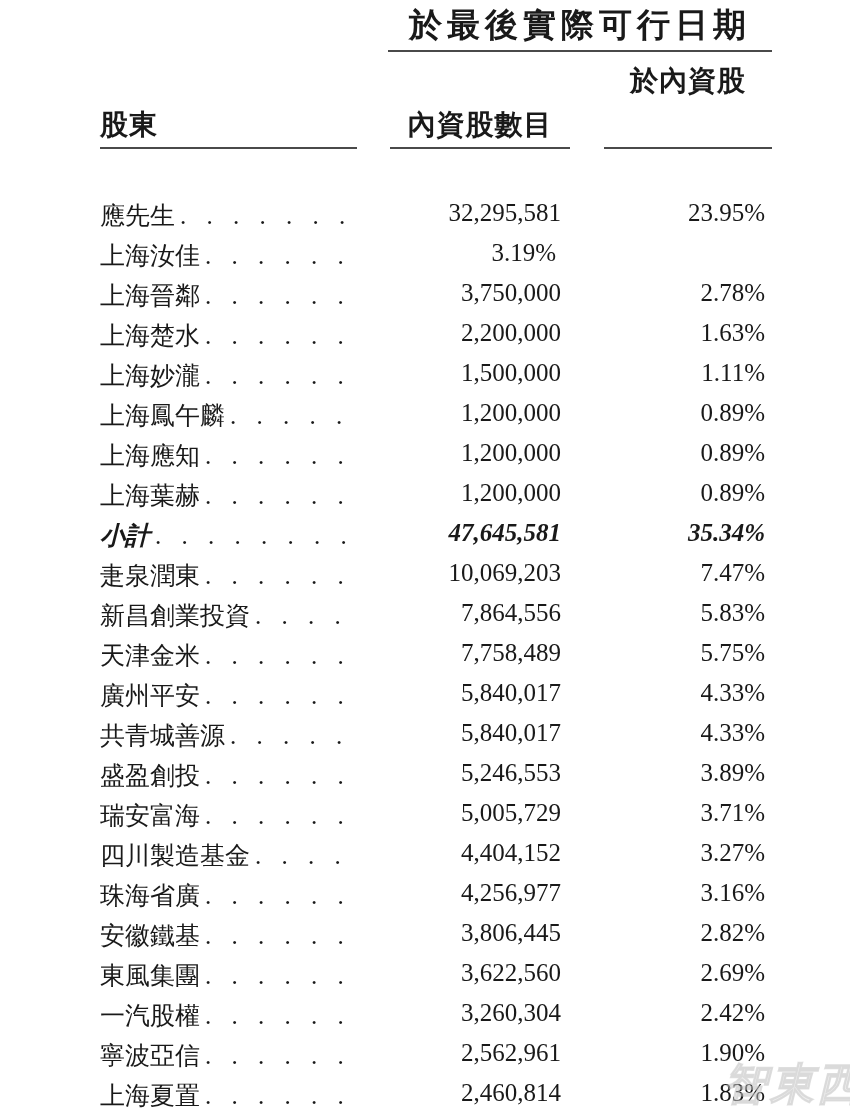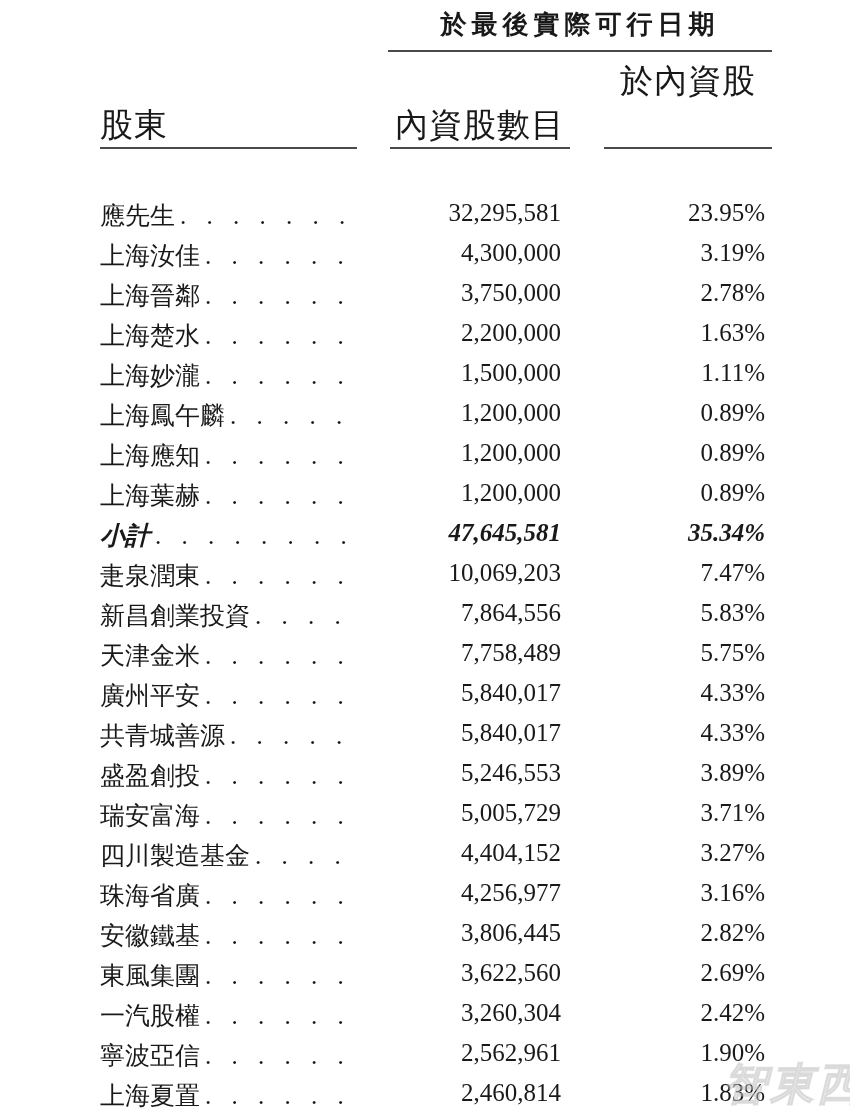--- a/index.html
+++ b/index.html
@@ -18,32 +18,32 @@
   }
 
   
   .spanner {
     position: absolute;
     left: 388px;
     top: 8px;
     width: 384px;
     text-align: center;
     font-weight: bold;
-    font-size: 26px;
+    font-size: 33px;
     letter-spacing: 5px;
     line-height: 34px;
     padding-bottom: 8px;
     border-bottom: 2px solid #4a4a4a;
   }
 
   
   .colhead {
     position: absolute;
-    font-weight: normal;
-    font-size: 33px;
+    font-weight: bold;
+    font-size: 28px;
     letter-spacing: 1px;
     line-height: 38px;
   }
   .ch-shareholder { left: 100px; top: 106px; width: 257px; text-align: left; }
   .ch-shares      { left: 390px; top: 106px; width: 180px; text-align: center; }
   .ch-pct         { left: 604px; top: 62px;  width: 168px; text-align: center; }
 
   .hrule {
     position: absolute;
     top: 147px;
@@ -152,21 +152,20 @@
     </div>
     <div class="cell-num">32,295,581</div>
     <div class="cell-pct">23.95%</div>
   </div>
 
   <div class="row">
     <div class="cell-name">
       <span class="cname">上海汝佳</span>
       <span class="leader">. . . . . . . . . . . . . . . . . . . . . . . . . . . . . . . . . . . . . . . . </span>
     </div>
-    <div class="cell-num">4,300,000</div>
     <div class="cell-pct">3.19%</div>
   </div>
 
   <div class="row">
     <div class="cell-name">
       <span class="cname">上海晉鄰</span>
       <span class="leader">. . . . . . . . . . . . . . . . . . . . . . . . . . . . . . . . . . . . . . . . </span>
     </div>
     <div class="cell-num">3,750,000</div>
     <div class="cell-pct">2.78%</div>

